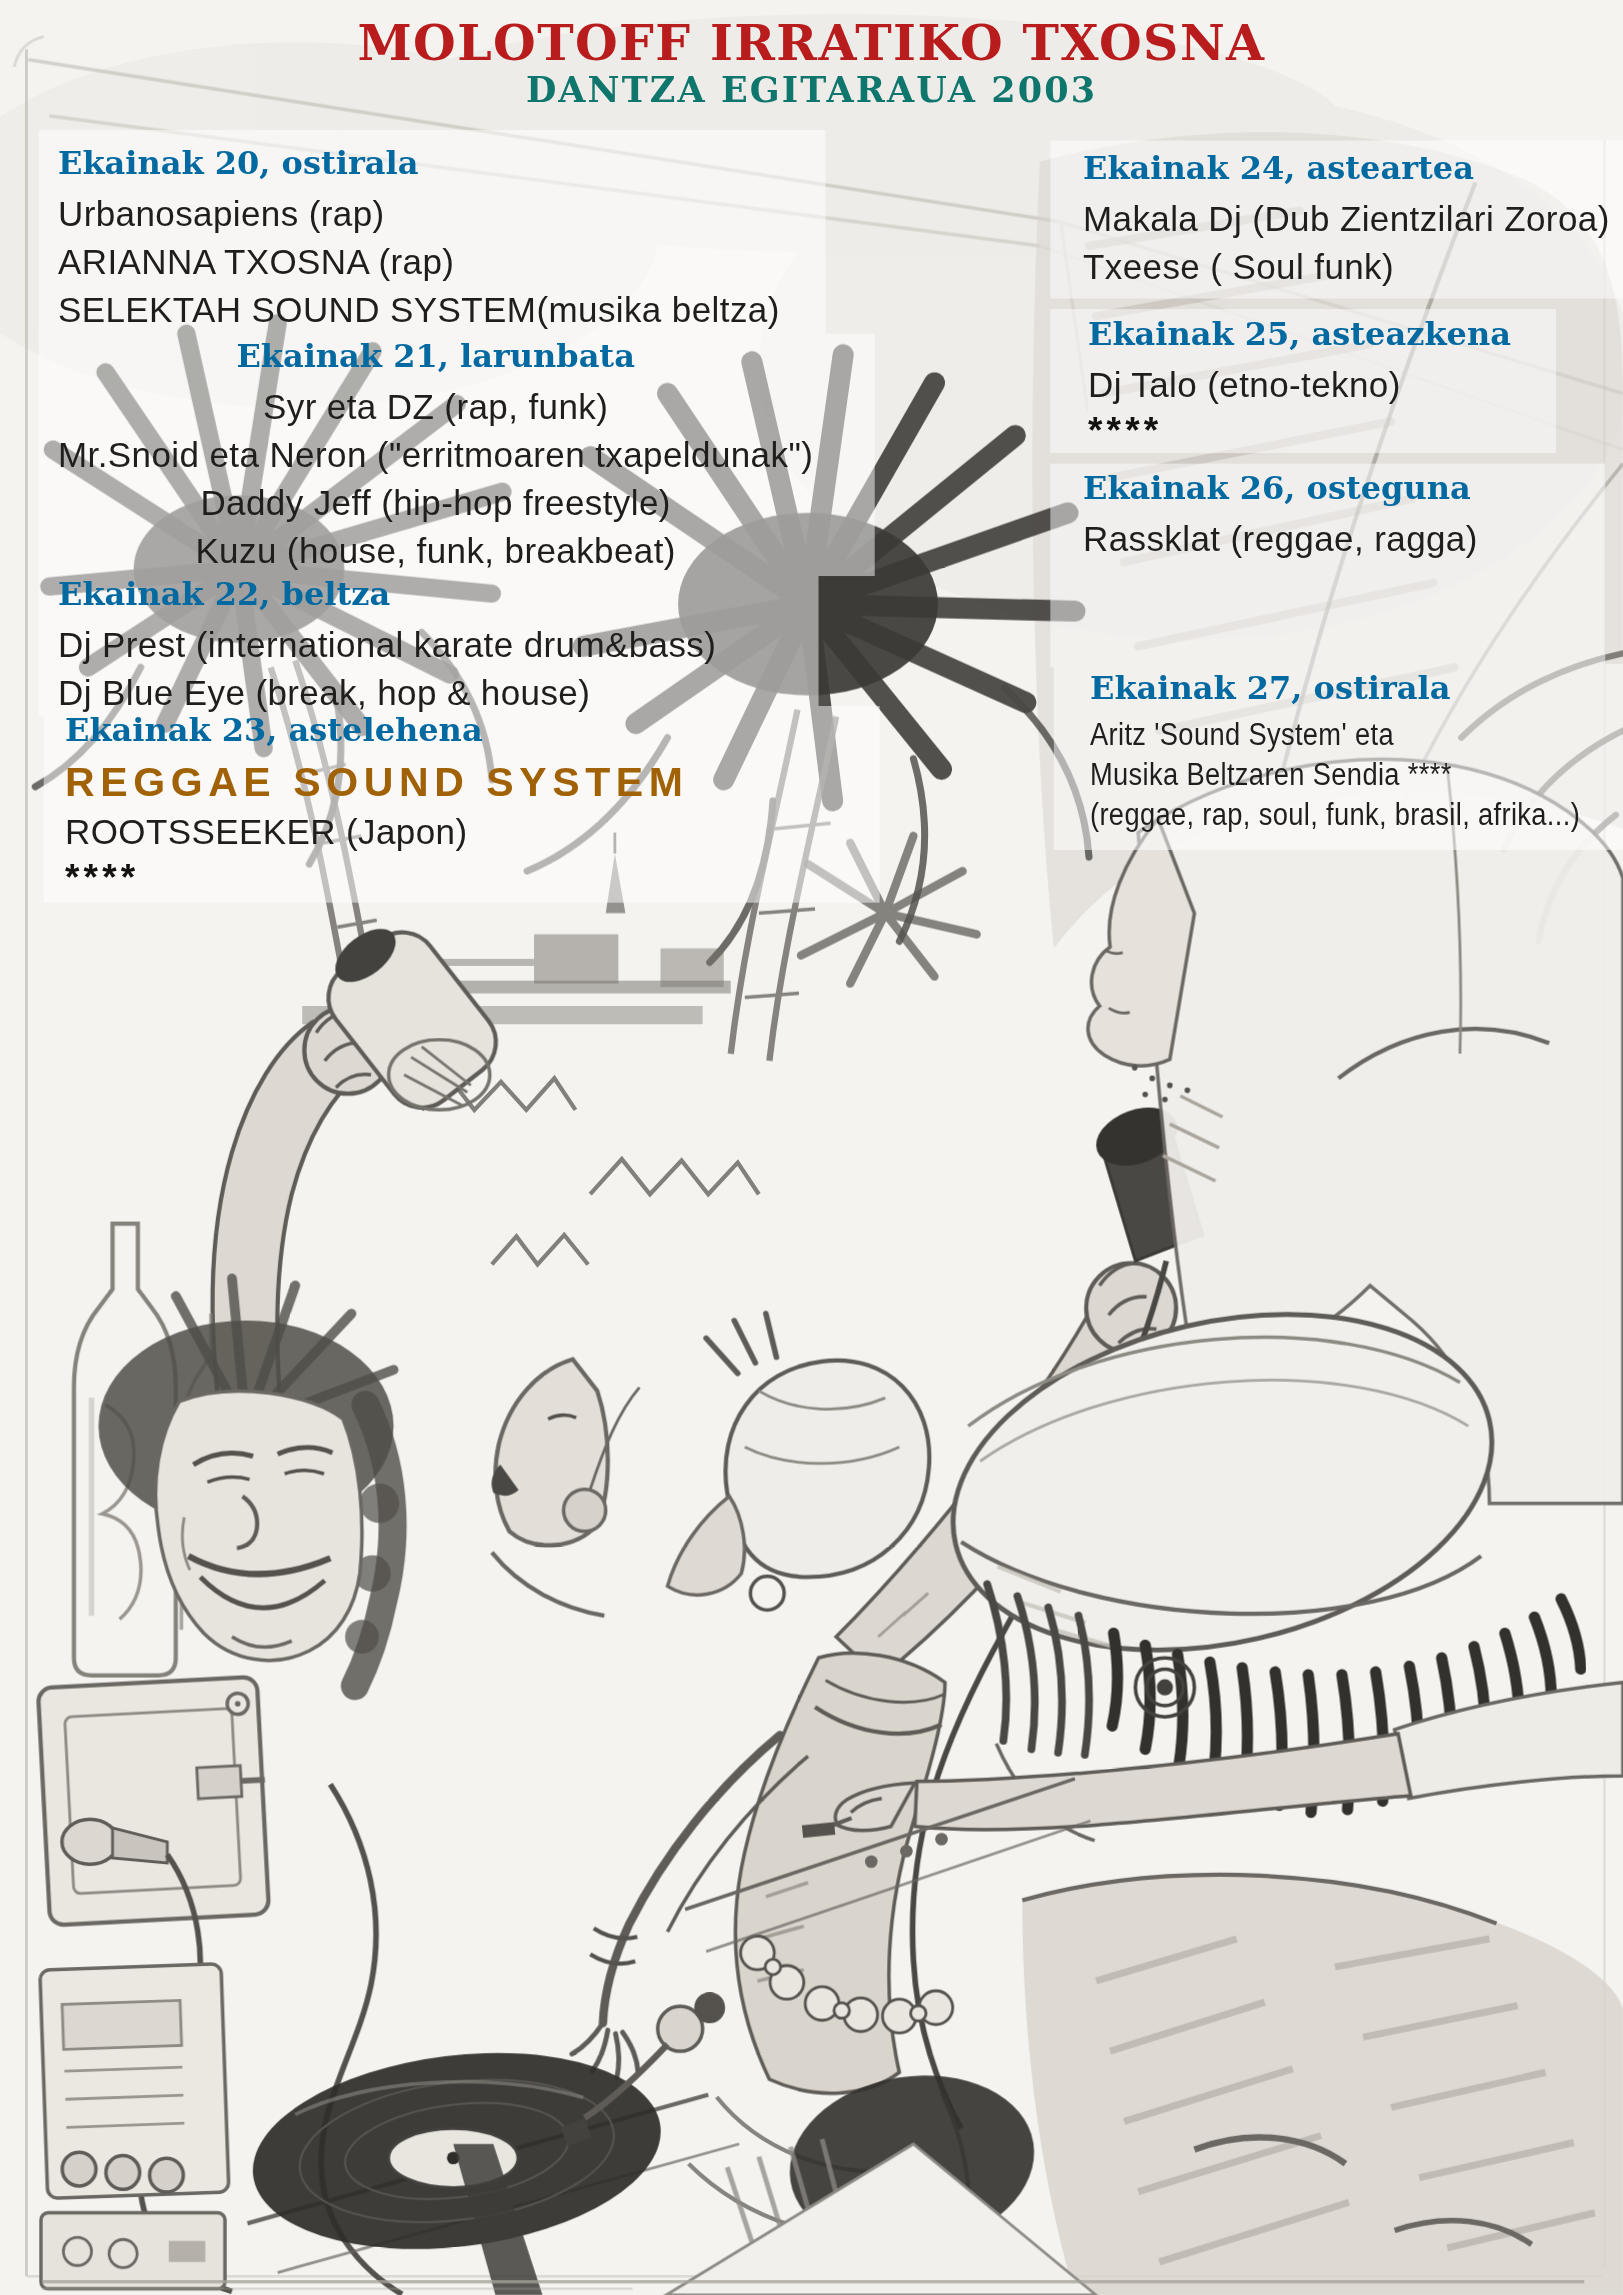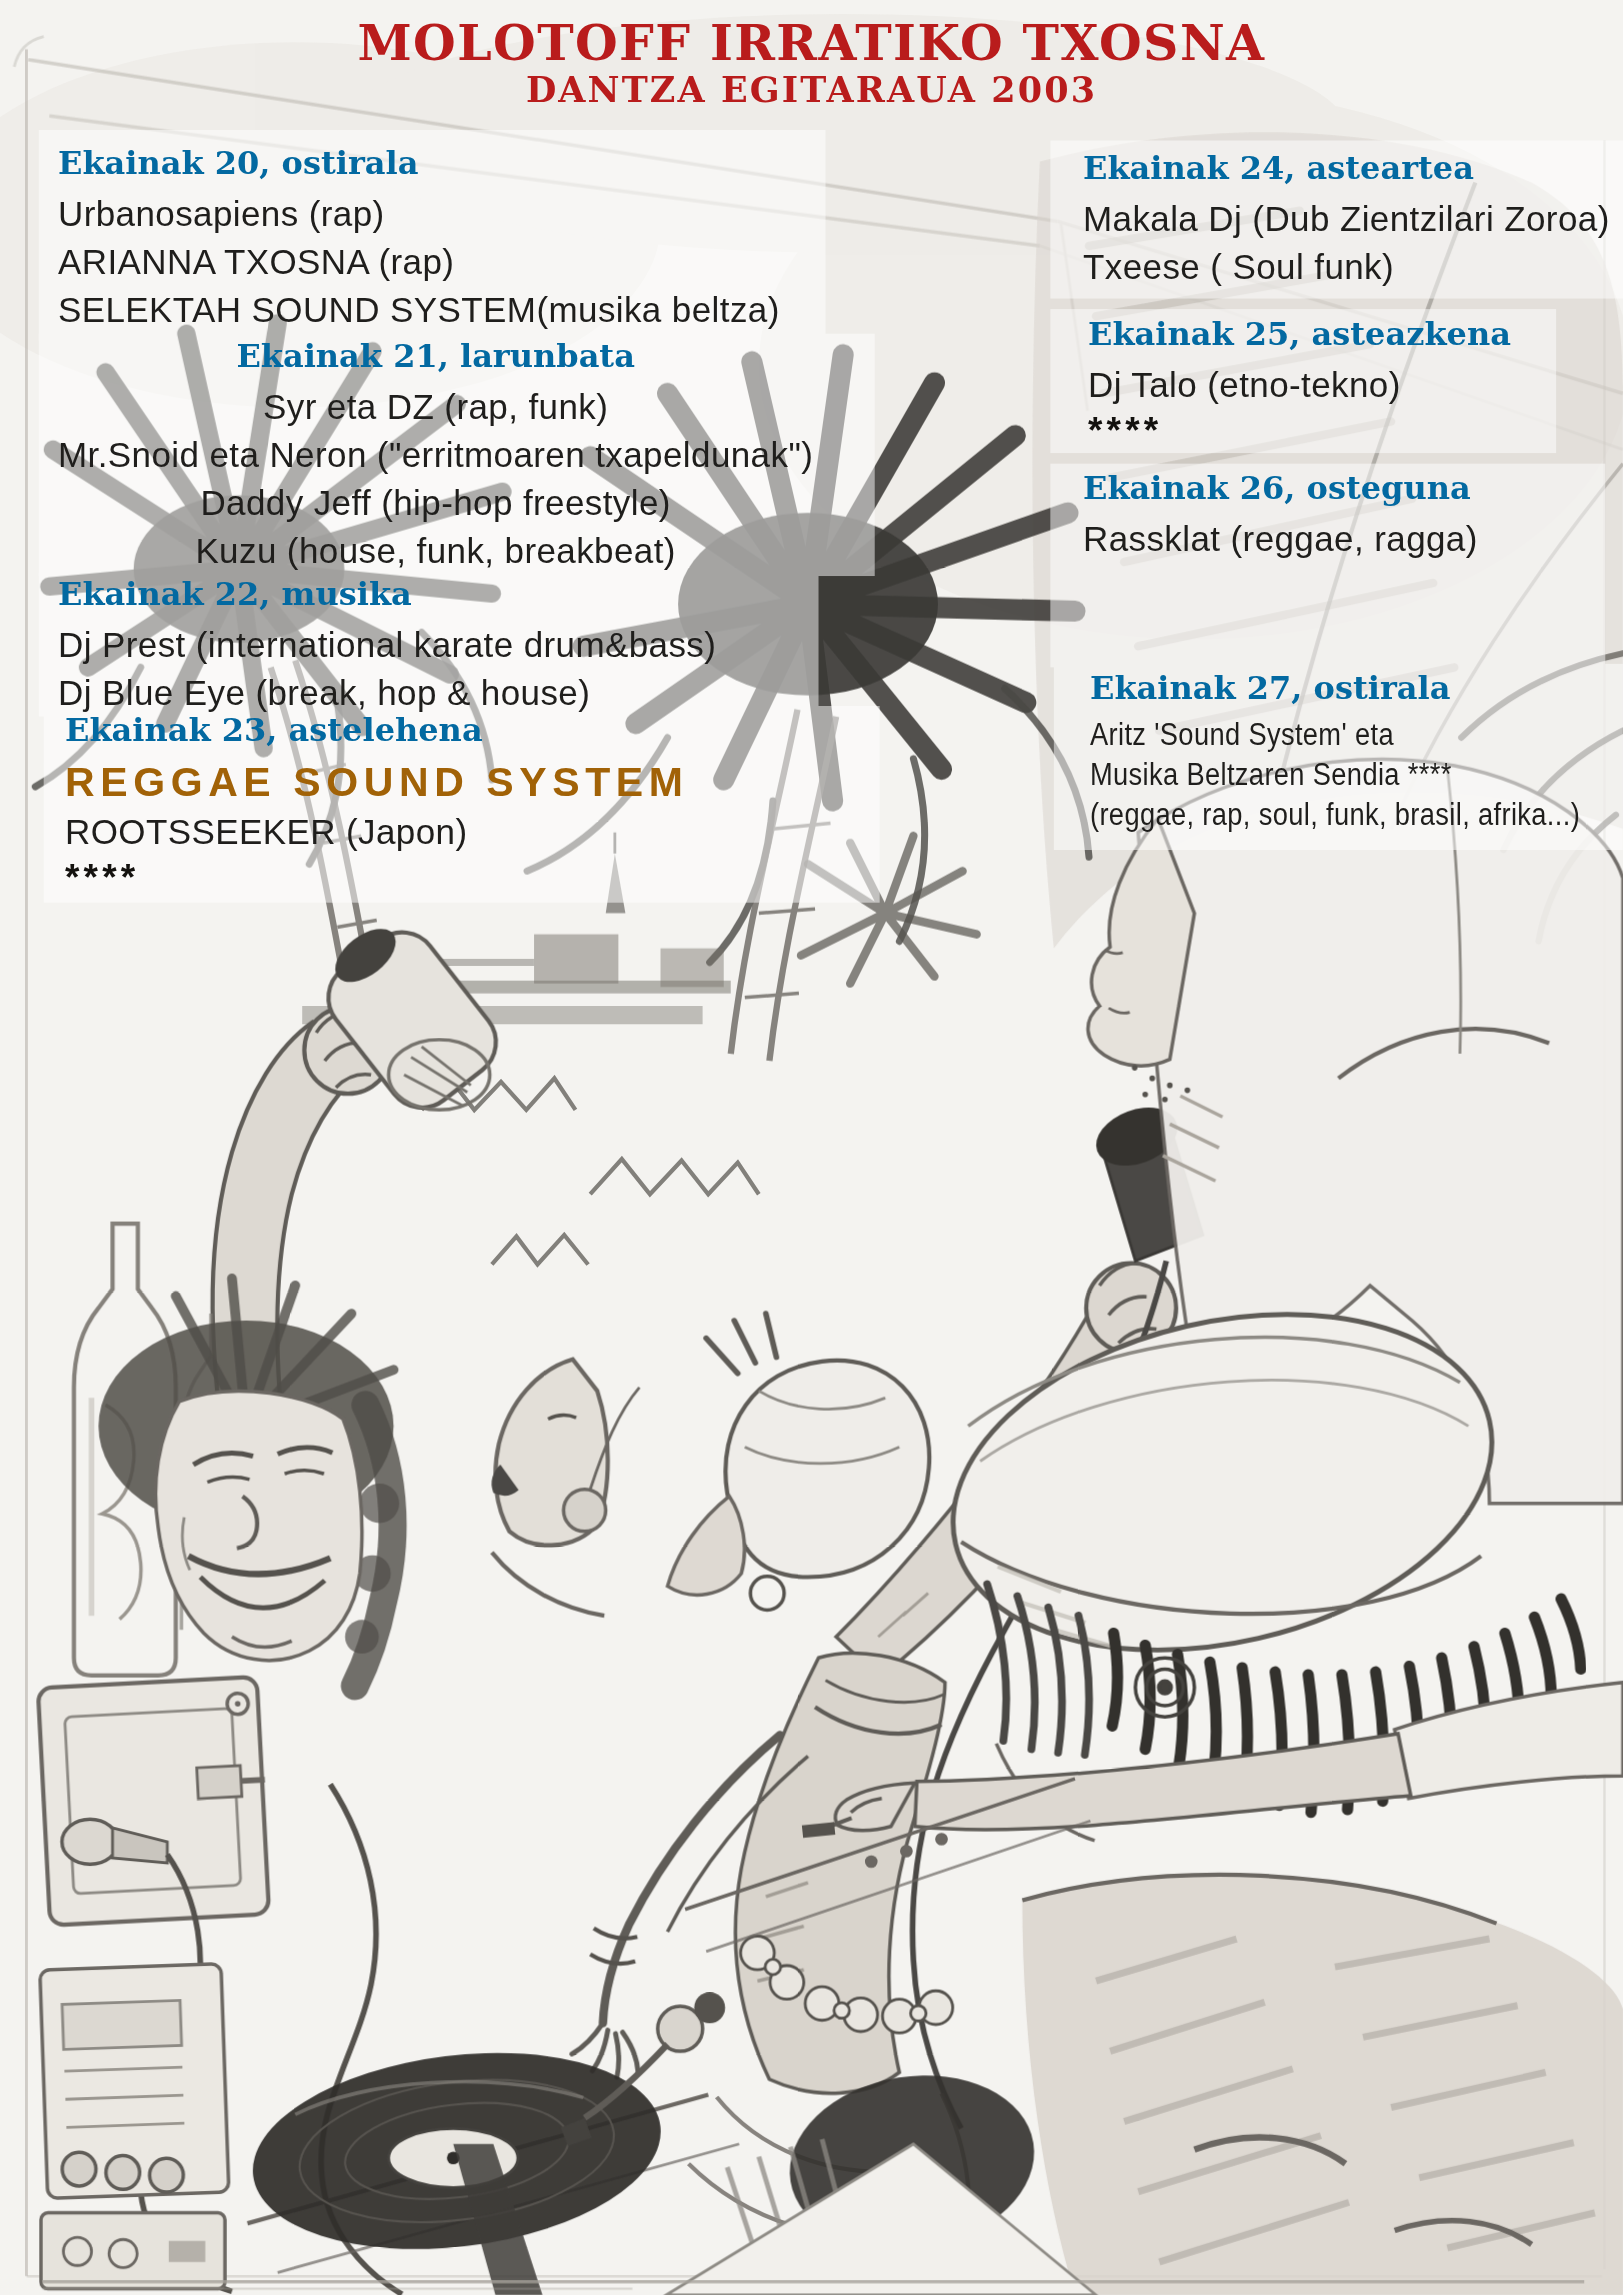--- a/index.html
+++ b/index.html
@@ -5,21 +5,21 @@
   html,body{margin:0;padding:0;}
   body{width:1623px;height:2295px;background:#e8e6e2;font-family:"Liberation Sans",sans-serif;}
   .poster{position:relative;width:1623px;height:2295px;background:#f4f3f0;overflow:hidden;}
   .poster svg{position:absolute;left:0;top:0;width:100%;height:100%;}
   .text-layer{position:absolute;left:0;top:0;width:100%;height:100%;}
   .title{position:absolute;top:14px;left:0;width:100%;text-align:center;
          font-family:"DejaVu Serif",serif;font-weight:bold;font-size:49px;
          letter-spacing:1.4px;color:#b91c1c;margin:0;}
   .subtitle{position:absolute;top:69px;left:0;width:100%;text-align:center;
          font-family:"DejaVu Serif",serif;font-weight:bold;font-size:35px;
-         letter-spacing:2.1px;color:#b91c1c;margin:0;}
+         letter-spacing:2.1px;color:#0f766e;margin:0;}
   .block{position:absolute;}
   .block h3{font-family:"DejaVu Serif",serif;font-weight:bold;font-size:32px;
             color:#0369a1;margin:0 0 8.4px 0;letter-spacing:0;white-space:nowrap;}
   .block .line{font-size:35px;line-height:48px;color:#1f1e1c;white-space:nowrap;letter-spacing:0.4px;}
   .block .line.emphasis{font-family:Liberation Sans, sans-serif;font-weight:bold;font-size:41px;
             line-height:51px;letter-spacing:5.6px;color:#a16207;}
   .block .line.stars{font-size:37px;line-height:44px;letter-spacing:4.2px;font-weight:bold;color:#14120f;}
   .block.small .line{font-size:31px;line-height:40px;transform:scaleX(.88);transform-origin:0 0;}
 </style>
 </head>
@@ -348,21 +348,21 @@
           <div class="line">SELEKTAH SOUND SYSTEM(musika beltza)</div>
         </div>
         <div class="block" style="top: 337px; left: 58px; text-align: center;">
           <h3>Ekainak 21, larunbata</h3>
           <div class="line">Syr eta DZ (rap, funk)</div>
           <div class="line">Mr.Snoid eta Neron ("erritmoaren txapeldunak")</div>
           <div class="line">Daddy Jeff (hip-hop freestyle)</div>
           <div class="line">Kuzu (house, funk, breakbeat)</div>
         </div>
         <div class="block" style="top: 575px; left: 58px;">
-          <h3>Ekainak 22, musika</h3>
+          <h3>Ekainak 22, beltza</h3>
           <div class="line">Dj Prest (international karate drum&amp;bass)</div>
           <div class="line">Dj Blue Eye (break, hop &amp; house)</div>
         </div>
         <div class="block" style="top: 711px; left: 65px;">
           <h3>Ekainak 23, astelehena</h3>
           <div class="line emphasis">REGGAE SOUND SYSTEM</div>
           <div class="line">ROOTSSEEKER (Japon)</div>
           <div class="line stars">****</div>
         </div>
         <div class="block" style="top: 149px; left: 1083px;">

